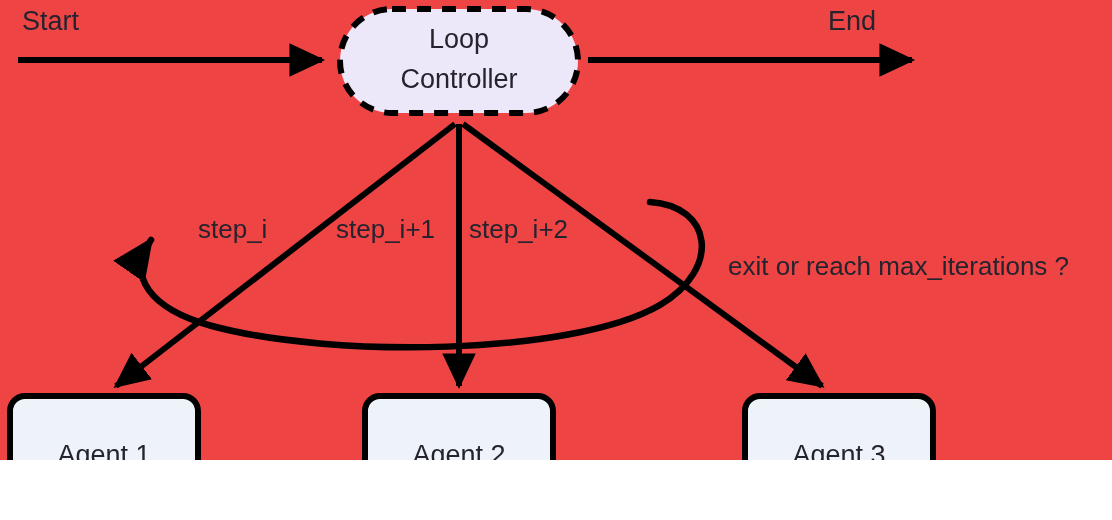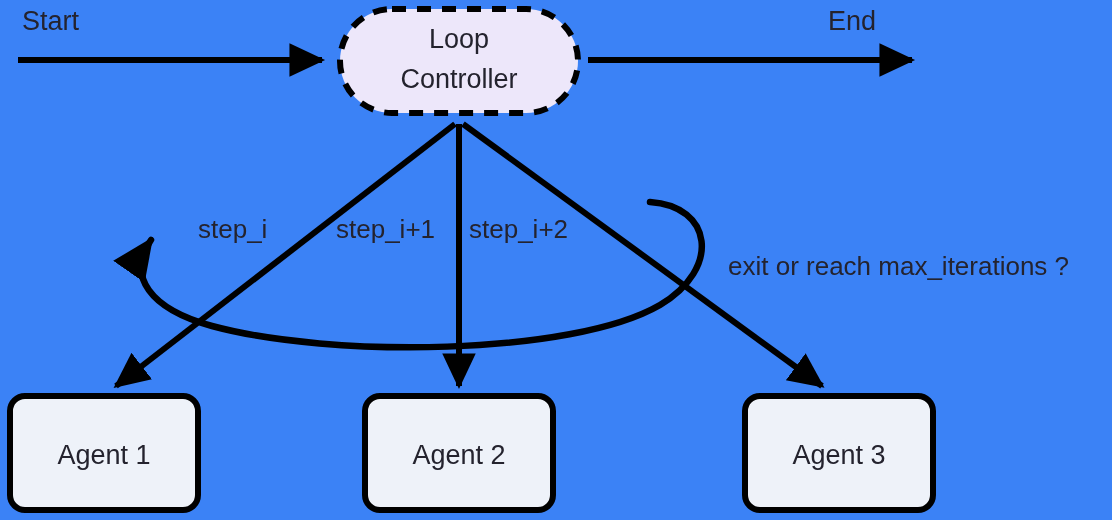--- a/index.html
+++ b/index.html
@@ -3,22 +3,22 @@
 <meta charset="utf-8">
 <style>
   html, body {
     margin: 0;
     padding: 0;
     background: #ffffff;
   }
   #canvas {
     position: relative;
     width: 1112px;
-    height: 520px;
-    background: #3b82f6;
+    height: 460px;
+    background: #ef4444;
     overflow: hidden;
     font-family: "Liberation Sans", sans-serif;
   }
   svg#diagram {
     position: absolute;
     left: 0;
     top: 0;
     width: 1112px;
     height: 520px;
   }

